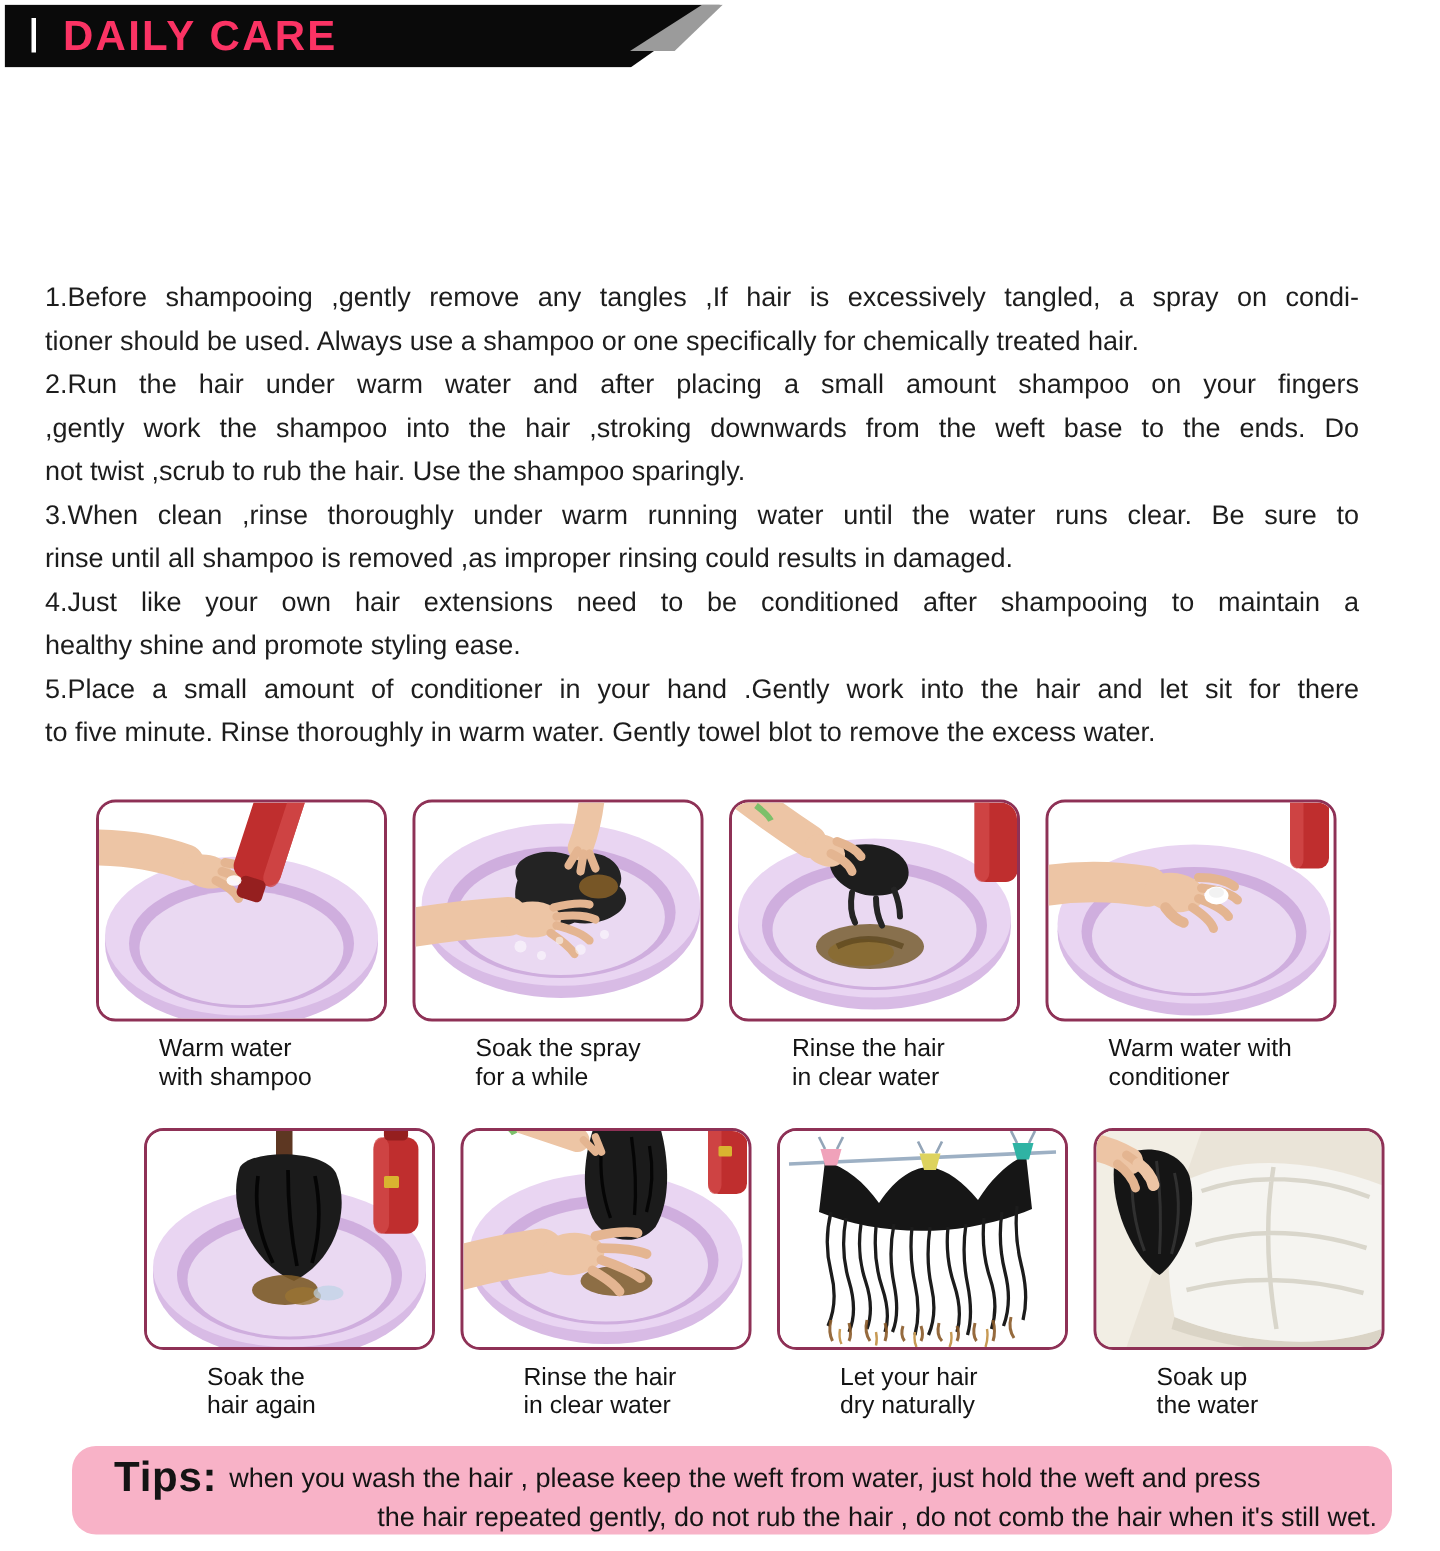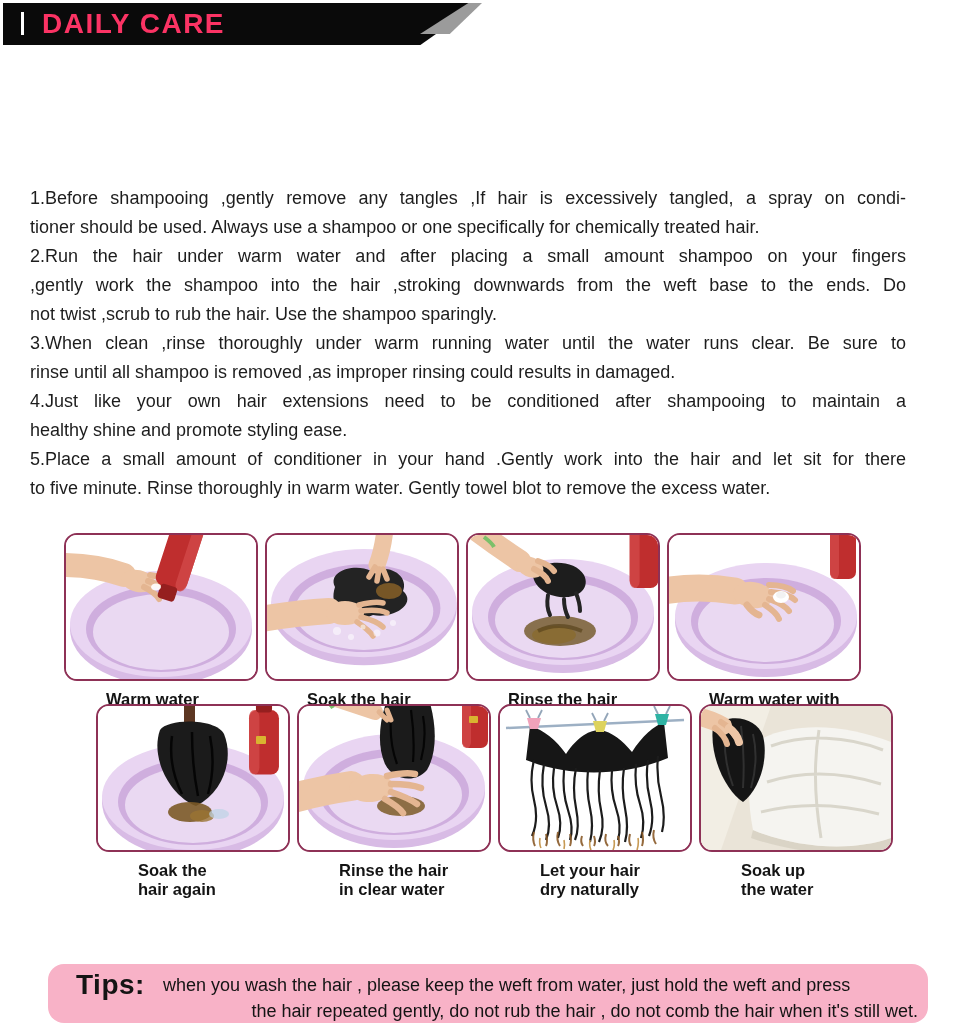--- a/index.html
+++ b/index.html
@@ -26,39 +26,39 @@
     position:absolute; left:42px; top:8px;
     font-size:28px; font-weight:bold; letter-spacing:1.5px; color:#fb3364;
   }
   
   .textcol { position:absolute; left:30px; width:876px; }
   .intro { top:62px; }
   .steps { top:184px; }
   .line { font-size:18px; line-height:29px; white-space:normal; }
   .jl { text-align:justify; text-align-last:justify; }
   
-  .prow { position:absolute; left:64px; display:flex; gap:7px;font-weight:bold; }
+  .prow { position:absolute; left:64px; display:flex; gap:17px; }
   .prow1 { top:533px; }
-  .prow2 { top:704px;padding-left:32px; }
+  .prow2 { top:752px;padding-left:32px; }
   .pcell { width:194px; }
   .photo {
     width:194px; height:148px; border:2px solid #8e3156; border-radius:13px;
     overflow:hidden; background:#ffffff;
   }
   .photo svg { display:block; width:190px; height:144px; }
   .caption { margin-top:9px; padding-left:42px; }
   .cap-line { font-size:16.5px; line-height:19px; color:#141414; }
   
   .tips {
     position:absolute; left:48px; top:964px; width:880px; height:59px;
     background:#f8b2c7; border-radius:16px; padding:5px 10px 0 12px;
     color:#141414;
   }
   .tips-line1 { white-space:nowrap; padding-left:16px; height:30px; }
-  .tips-label { font-size:28px; font-weight:bold; letter-spacing:0.5px; vertical-align:-3px; margin-right:18px; }
+  .tips-label { font-size:28px; font-weight:bold; letter-spacing:0.5px; vertical-align:-3px; margin-right:8px; }
   .tips-rest, .tips-line2 { font-size:18px;text-align:right; }
   .tips-line2 { white-space:nowrap; line-height:24px; }
   .hiddefs { position:absolute; width:0; height:0; overflow:hidden; }
 </style>
 </head>
 <body>
 
 <svg class="hiddefs" aria-hidden="true">
   <defs>
     <g id="g-basin">
@@ -134,21 +134,21 @@
           <g fill="#ffffff" opacity="0.55">
             <circle cx="70" cy="96" r="4"></circle>
               <circle cx="84" cy="102" r="3"></circle>
               <circle cx="110" cy="98" r="3.5"></circle>
             <circle cx="96" cy="92" r="2.5"></circle>
               <circle cx="126" cy="88" r="3"></circle>
           </g>
         </svg>
       </div>
       <div class="caption">
-        <div class="cap-line">Soak the hair</div>
+        <div class="cap-line">Soak the spray</div>
         <div class="cap-line">for a while</div>
       </div>
     </div>
 
     <div class="pcell">
       <div class="photo">
         <svg viewBox="0 0 190 144">
           <rect width="190" height="144" fill="#ffffff"></rect>
           <use href="#g-basin" xlink:href="#g-basin" transform="translate(0,22)"></use>
           <ellipse cx="92" cy="96" rx="36" ry="15" fill="#6f5523" opacity="0.8"></ellipse>

